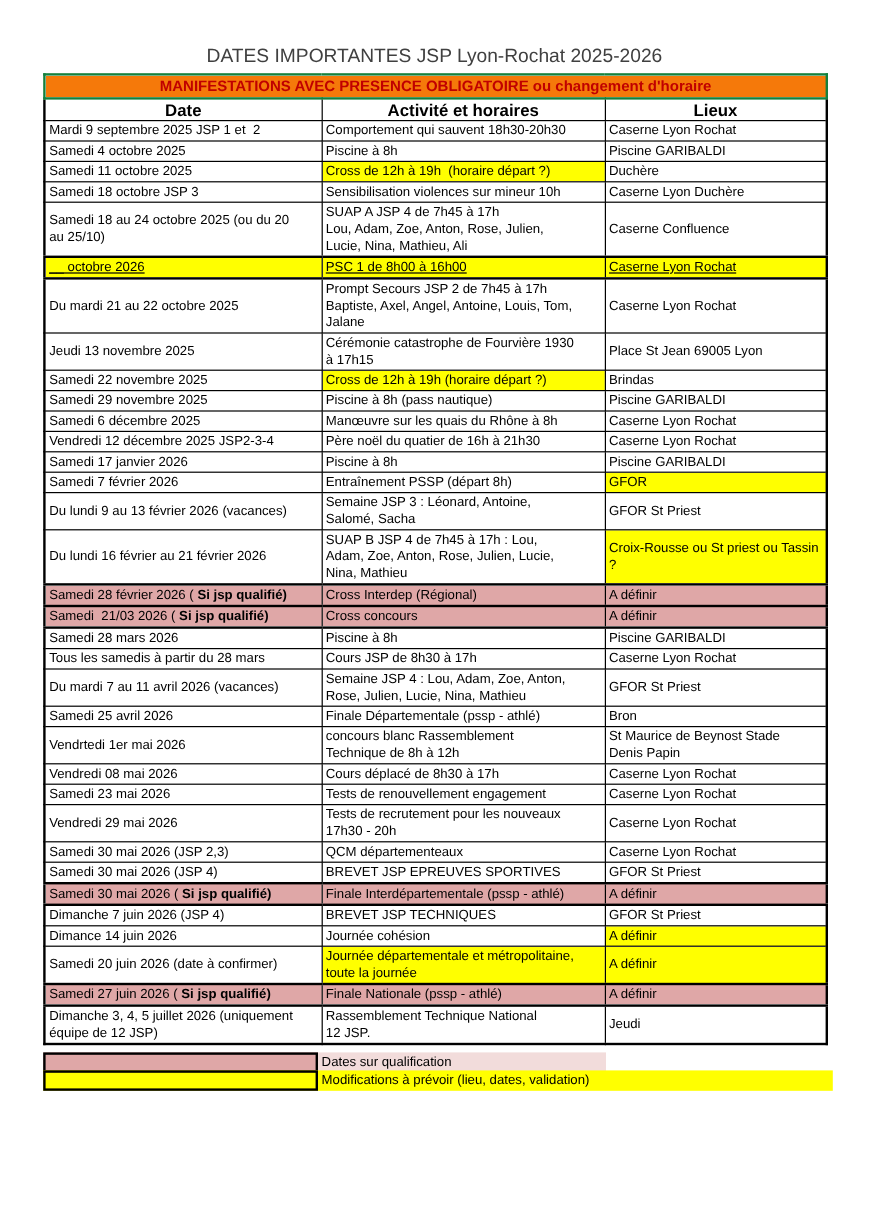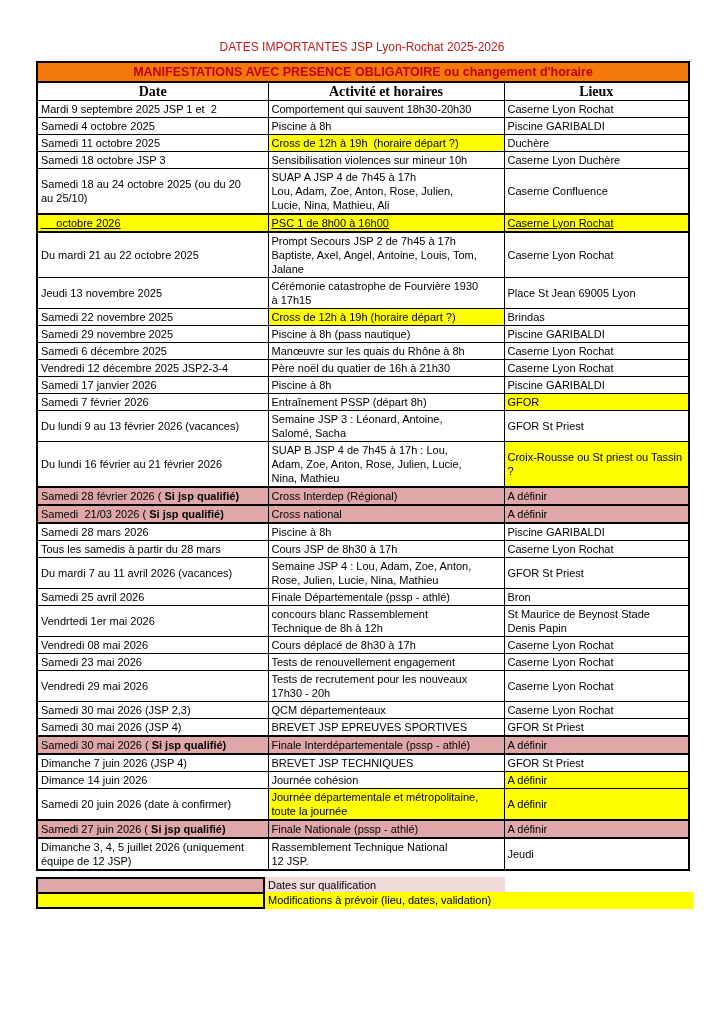--- a/index.html
+++ b/index.html
@@ -11,23 +11,23 @@
     width: 724px;
     height: 1024px;
     font-family: "Liberation Sans", sans-serif;
     color: #000000;
     overflow: hidden;
   }
   .page { width: 724px; }
   .doc-title {
     padding-top: 40px;
     text-align: center;
-    font-size: 12px;
+    font-size: 16px;
     line-height: 15px;
-    color: #b91c1c;
+    color: #404040;
   }
   table.main {
     border-collapse: collapse;
     table-layout: fixed;
     width: 652px;
     margin: 6px 0 0 36px;
     border: 2px solid #000;
   }
   col.c1 { width: 231px; }
   col.c2 { width: 236px; }
@@ -42,30 +42,29 @@
     word-wrap: break-word;
     overflow: hidden;
   }
   td.band {
     background: var(--orange, #F5790A);
     color: var(--band-text, #C00000);
     font-weight: bold;
     font-size: 12.5px;
     text-align: center;
     height: 16px;
-    border: 2px solid #000000;
+    border: 2px solid #15803d;
     white-space: nowrap;
   }
   tr.cols th {
     font-weight: bold;
     font-size: 14px;
     text-align: center;
     height: 15px;
     white-space: nowrap;
-    font-family: Liberation Serif, serif;
   }
   td { height: 14px; }
   .bg-yellow { background: var(--yellow, #FFFF00); }
   .bg-pink   { background: var(--pink, #DFA7A7); }
   tr.bg-yellow td { background: var(--yellow, #FFFF00); text-decoration: underline; }
   tr.bg-pink td   { background: var(--pink, #DFA7A7); margin-left: 40px; }
   tr.thick td {
     border-top-width: 2px;
     border-bottom-width: 2px;
   }
@@ -211,21 +210,21 @@
 Nina, Mathieu</td>
           <td class="bg-yellow">Croix-Rousse ou St priest ou Tassin ?</td>
         </tr>
         <tr class="bg-pink thick">
           <td>Samedi 28 février 2026 ( <b>Si jsp qualifié)</b></td>
           <td>Cross Interdep (Régional)</td>
           <td>A définir</td>
         </tr>
         <tr class="bg-pink thick">
           <td>Samedi  21/03 2026 ( <b>Si jsp qualifié)</b></td>
-          <td>Cross national</td>
+          <td>Cross concours</td>
           <td>A définir</td>
         </tr>
         <tr>
           <td>Samedi 28 mars 2026</td>
           <td>Piscine à 8h</td>
           <td>Piscine GARIBALDI</td>
         </tr>
         <tr>
           <td>Tous les samedis à partir du 28 mars</td>
           <td>Cours JSP de 8h30 à 17h</td>

